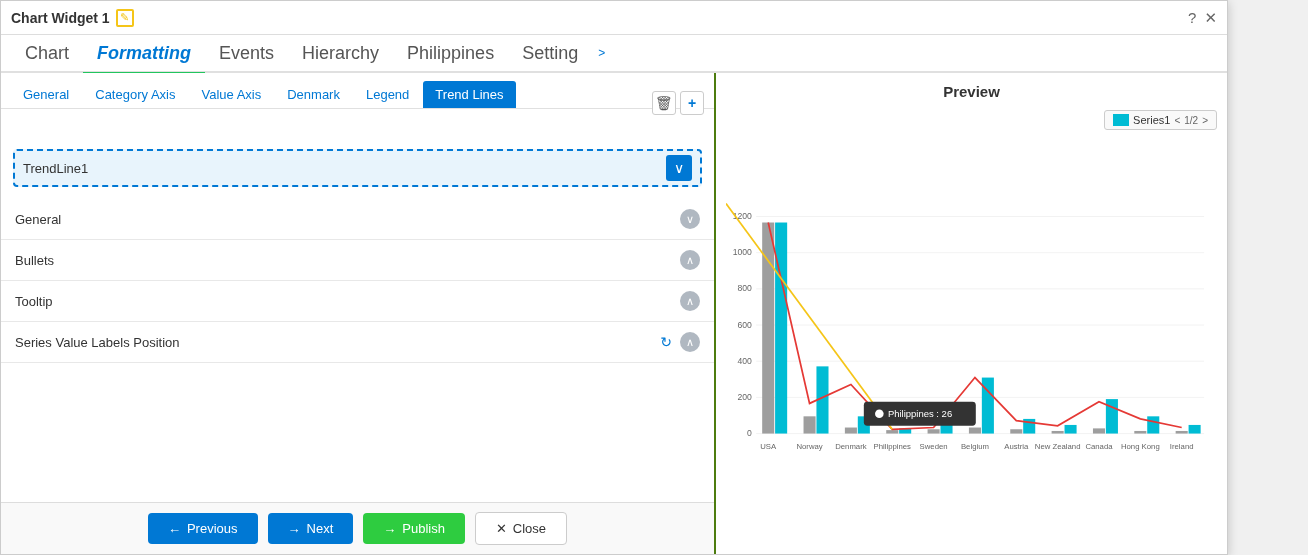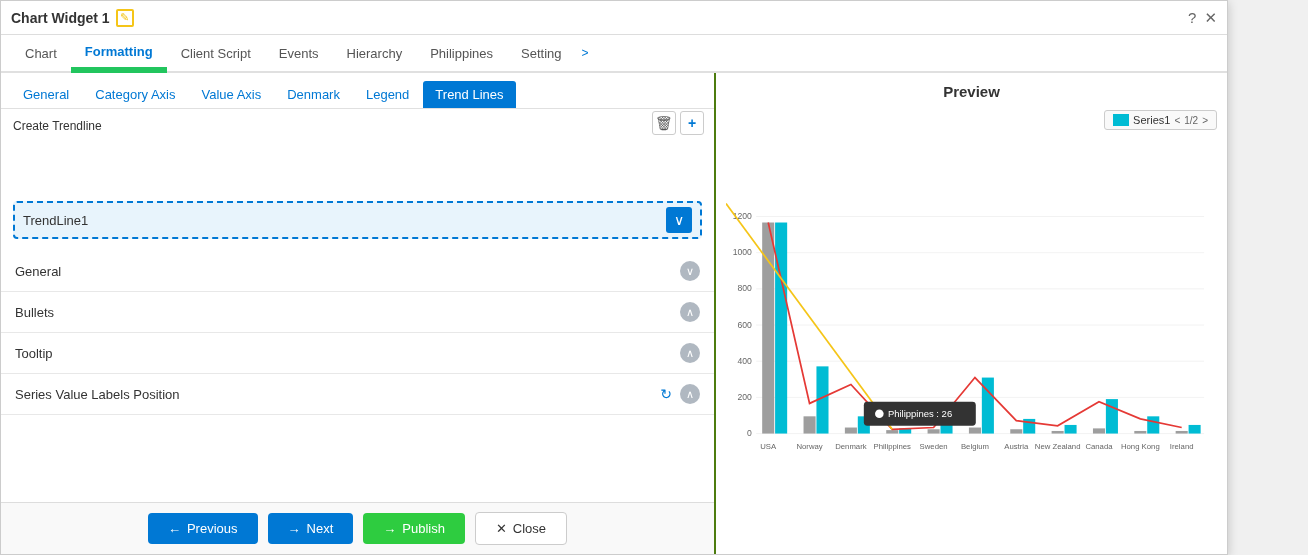--- a/index.html
+++ b/index.html
@@ -55,30 +55,31 @@
     .tabs-row {
       display: flex;
       align-items: center;
       border-bottom: 2px solid #e0e0e0;
       padding: 0 10px;
       height: 38px;
       background: #fff;
     }
     .tab {
       padding: 8px 14px;
-      font-size: 13px;
+      font-size: 18px;
       cursor: pointer;
       color: #555;
       border-bottom: 2px solid transparent;
       margin-bottom: -2px;
     }
     .tab.active {
       color: #0078d4;
-      border-bottom: 6px solid #22c55e;
+      border-bottom: 2px solid #22c55e;
       font-weight: 600;
+      font-style: italic;
     }
     .tab-more {
       padding: 4px 6px;
       font-size: 12px;
       color: #0078d4;
       cursor: pointer;
       background: none; border: none;
     }
 
     
@@ -131,21 +132,20 @@
     }
     .trendline-box {
       border: 2px dashed #0078d4;
       border-radius: 4px;
       background: #e8f4fc;
       display: flex;
       align-items: center;
       justify-content: space-between;
       padding: 4px 8px;
       position: relative;
-      margin-top: 32px;
     }
     .trendline-icons {
       display: flex;
       gap: 4px;
       position: absolute;
       right: -2px;
       top: -28px;
     }
     .icon-btn {
       width: 24px; height: 24px;
@@ -296,21 +296,20 @@
     </div>
     <div class="title-right">
       <button class="title-btn">?</button>
       <button class="title-btn">✕</button>
     </div>
   </div>
 
   <div class="tabs-row">
     <div class="tab">Chart</div>
     <div class="tab active">Formatting</div>
-    <div class="tab">Client Script</div>
     <div class="tab">Events</div>
     <div class="tab">Hierarchy</div>
     <div class="tab">Philippines</div>
     <div class="tab">Setting</div>
     <button class="tab-more">&gt;</button>
   </div>
 
   <div class="main">
 
     <div class="left-panel">
@@ -318,21 +317,20 @@
       <div class="sub-tabs">
         <button class="sub-tab">General</button>
         <button class="sub-tab">Category Axis</button>
         <button class="sub-tab">Value Axis</button>
         <button class="sub-tab">Denmark</button>
         <button class="sub-tab">Legend</button>
         <button class="sub-tab active">Trend Lines</button>
       </div>
 
       <div class="trendline-section">
-        <div class="create-trendline-label">Create Trendline</div>
         <div style="position:relative; padding-top: 30px;">
           <div class="trendline-icons">
             <button class="icon-btn">🗑</button>
             <button class="icon-btn" style="color:#0078d4; font-weight:bold;">+</button>
           </div>
           <div class="trendline-box">
             <span class="trendline-name">TrendLine1</span>
             <button class="chevron-btn">∨</button>
           </div>
         </div>

